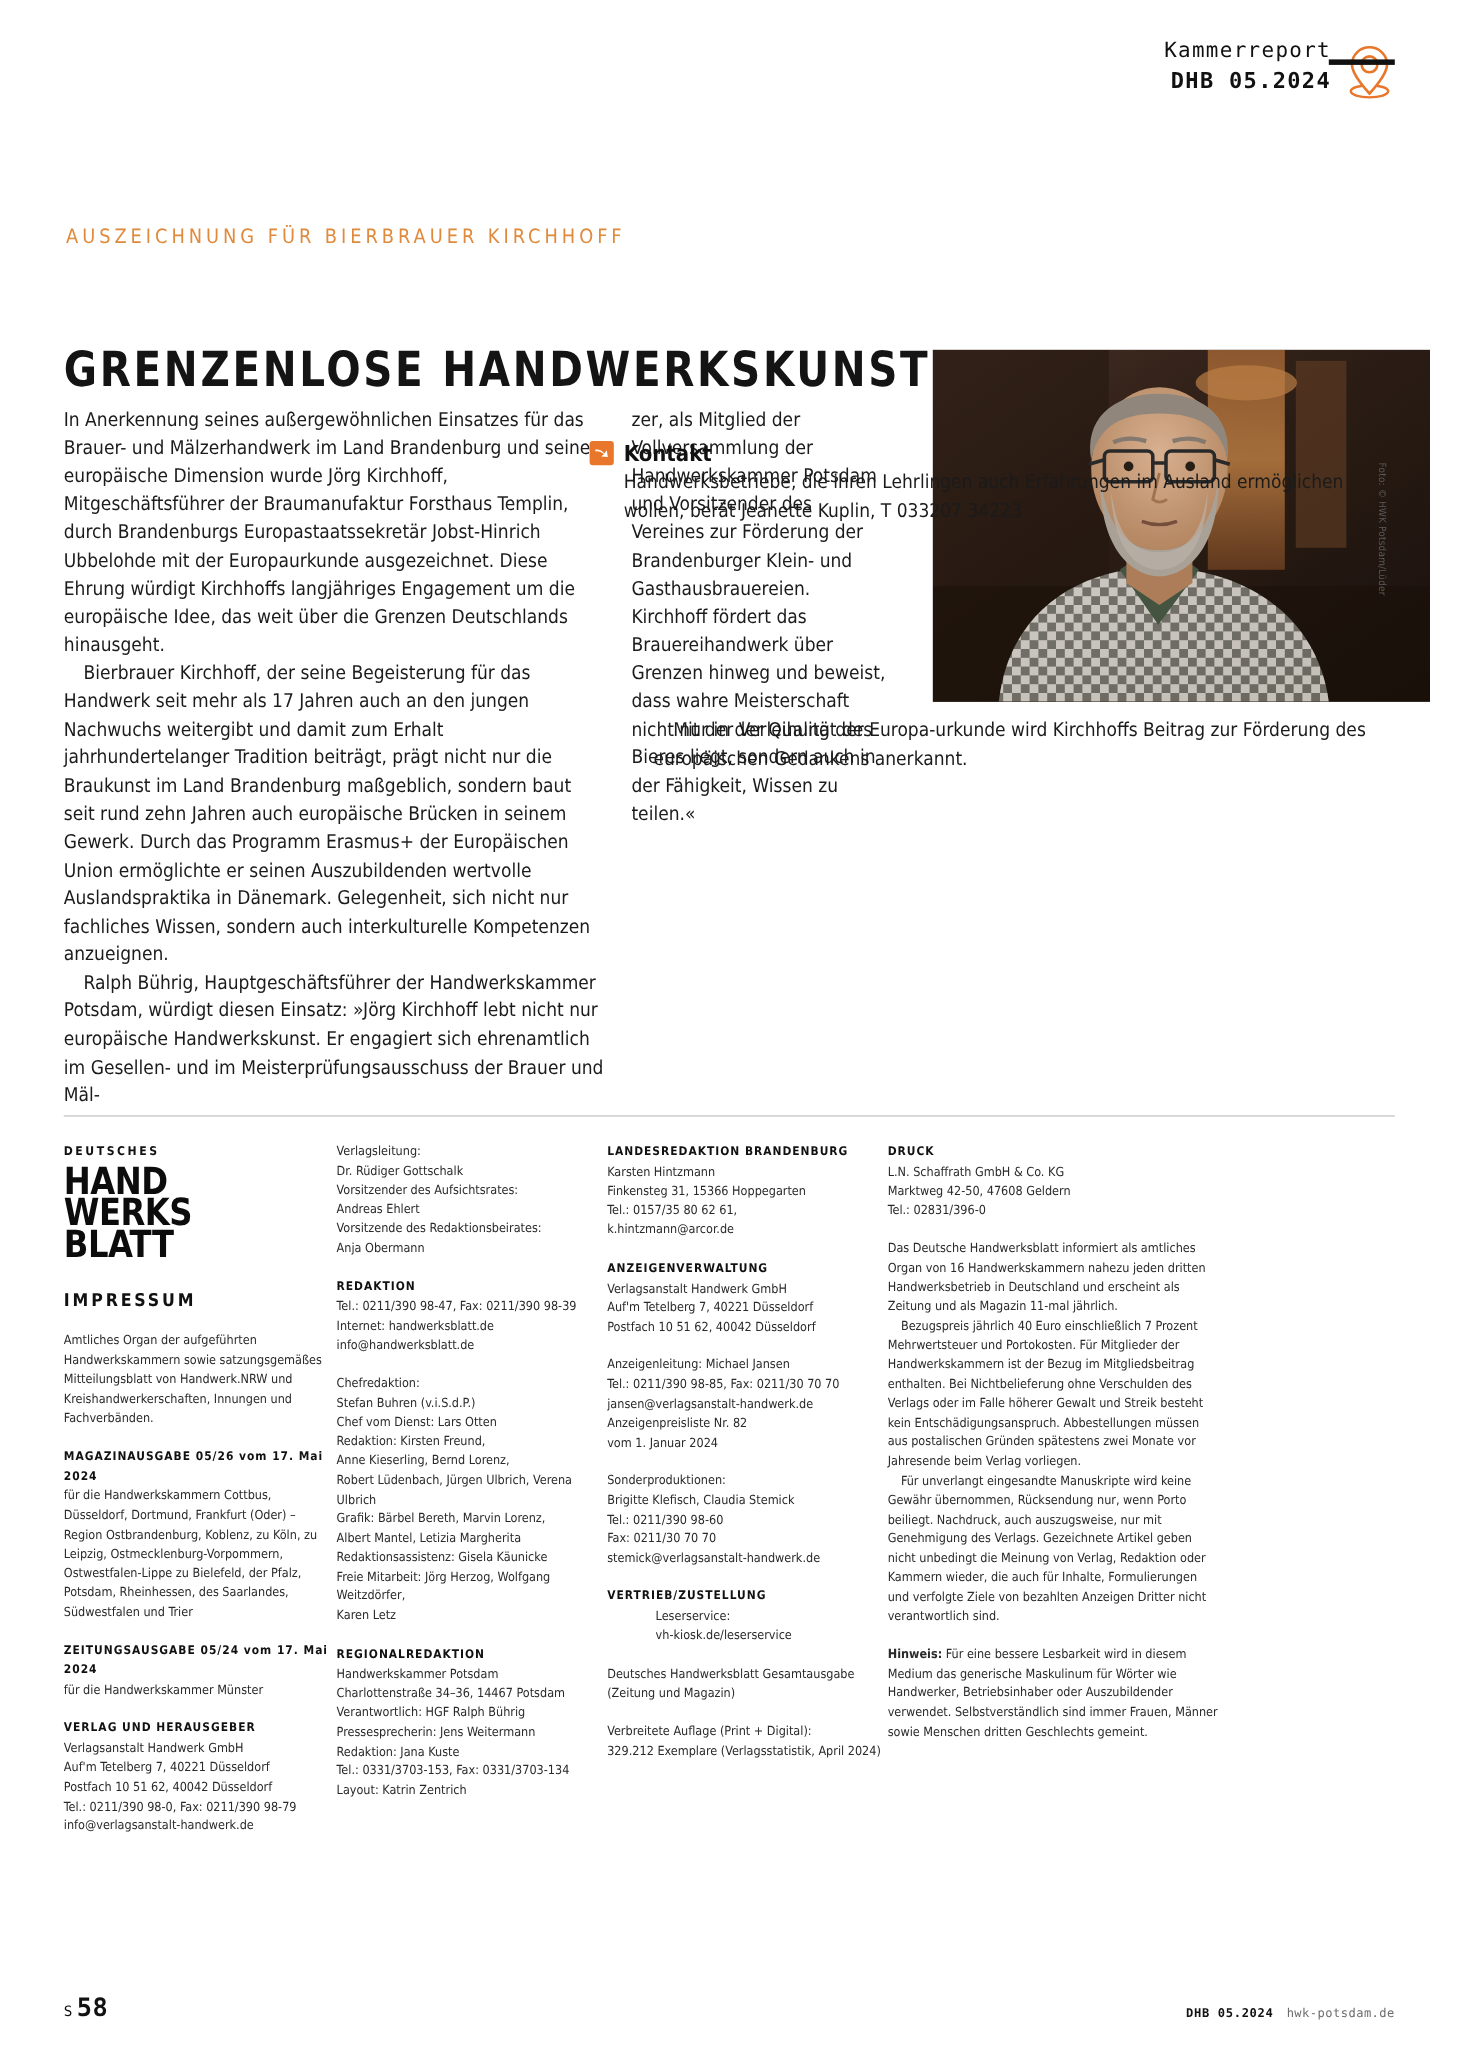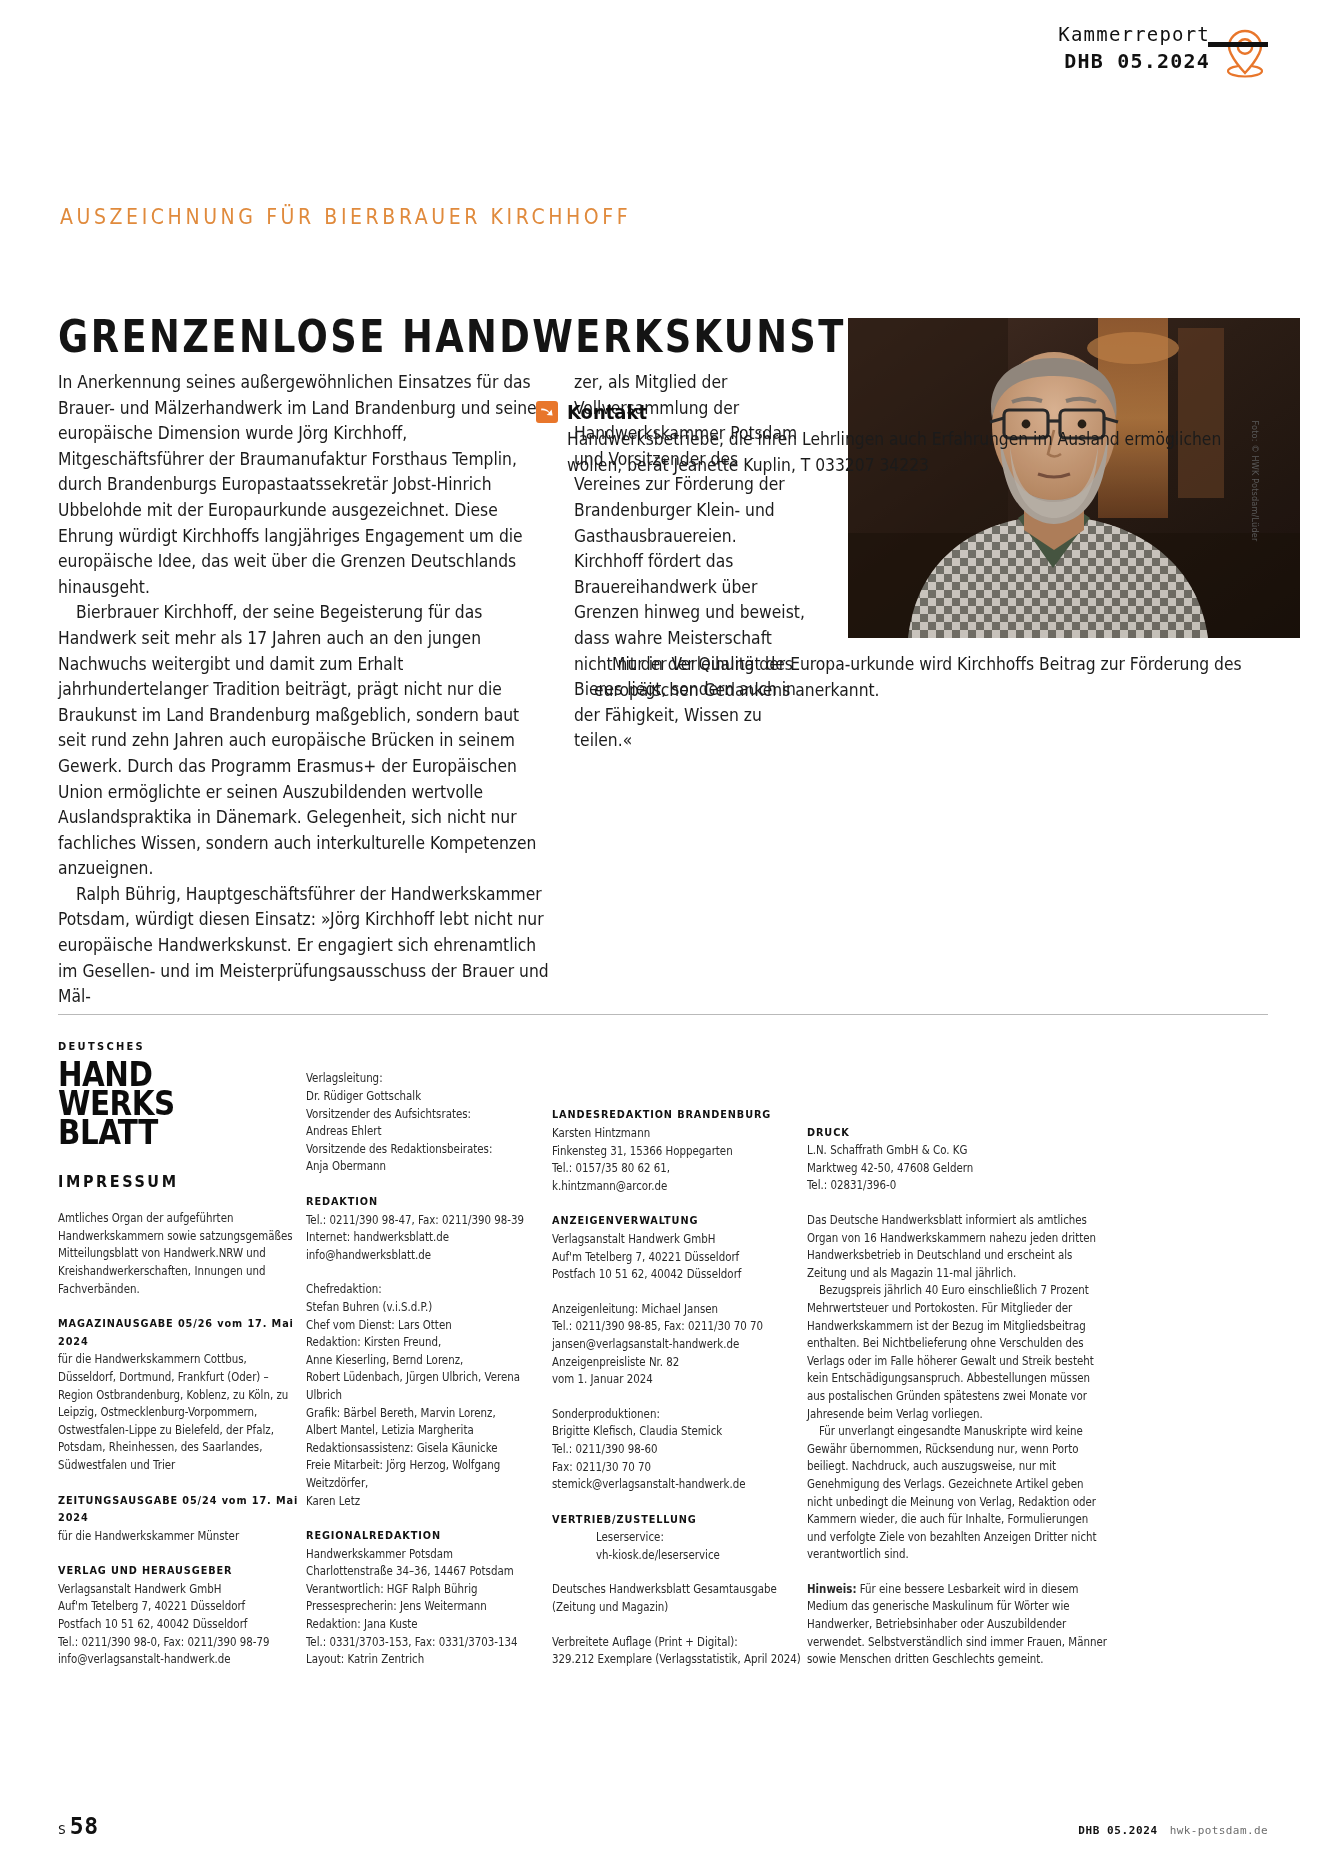--- a/index.html
+++ b/index.html
@@ -18,21 +18,21 @@
 
   .page {
     position: absolute;
     inset: 0;
     padding: 0;
   }
 
   
   .masthead {
     position: absolute;
-    top: 24px;
+    top: 36px;
     left: 60px;
     right: 60px;
     height: 70px;
   }
   .mast-right {
     position: absolute;
     right: 0;
     top: 0;
     display: flex;
     align-items: flex-start;
@@ -73,21 +73,21 @@
     height: 5px;
     background: #111;
   }
 
   
   .kicker {
     position: absolute;
     top: 205px;
     left: 60px;
     font-family: "DejaVu Sans Condensed", "DejaVu Sans", sans-serif;
-    font-size: 21px;
+    font-size: 18px;
     letter-spacing: 3.6px;
     color: #E08A3C;
     white-space: nowrap;
     font-stretch: condensed;
   }
   .headline {
     position: absolute;
     top: 282px;
     left: 58px;
     font-family: "DejaVu Sans Condensed", "DejaVu Sans", sans-serif;
@@ -215,21 +215,20 @@
   }
 
   
   .impressum {
     position: absolute;
     left: 58px;
     top: 1038px;
     width: 1212px;
     display: flex;
     gap: 0;
-    align-items: flex-end;
   }
   .imp-col {
     font-family: "DejaVu Sans Condensed", "DejaVu Sans", sans-serif;
     font-size: 11.4px;
     line-height: 17.6px;
     color: #2a2a2a;
     font-stretch: condensed;
   }
   .imp-col-1 { width: 248px; }
   .imp-col-2 { width: 246px; }

